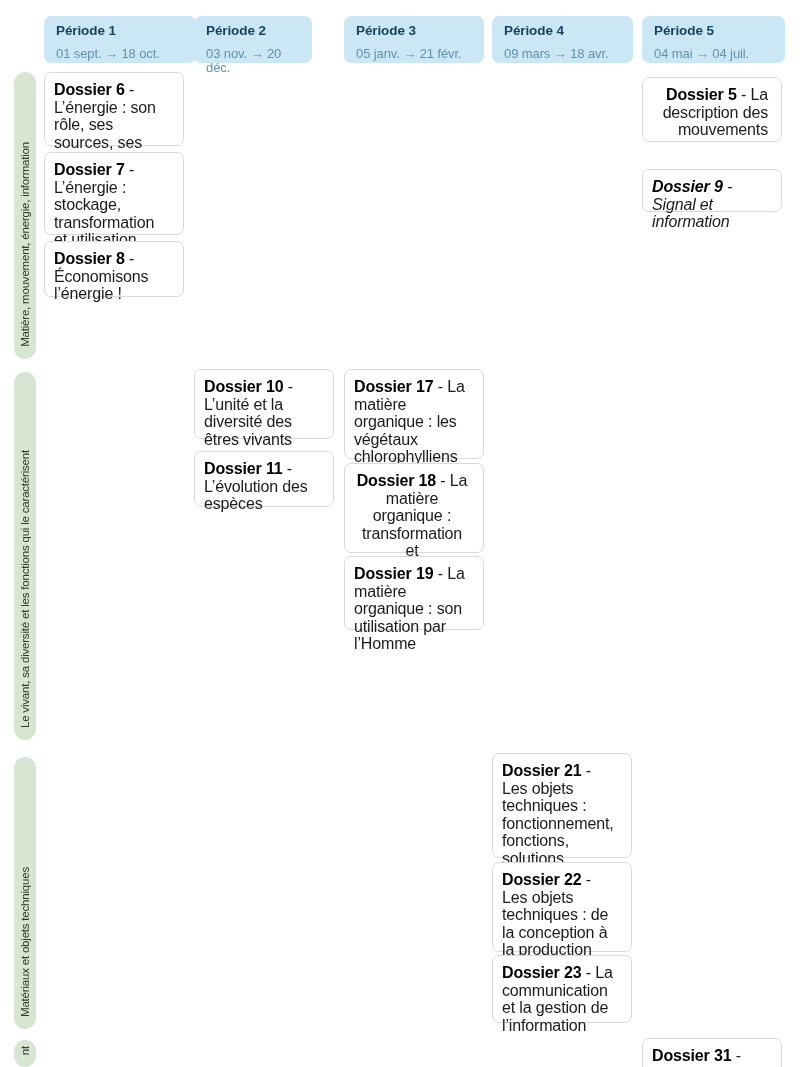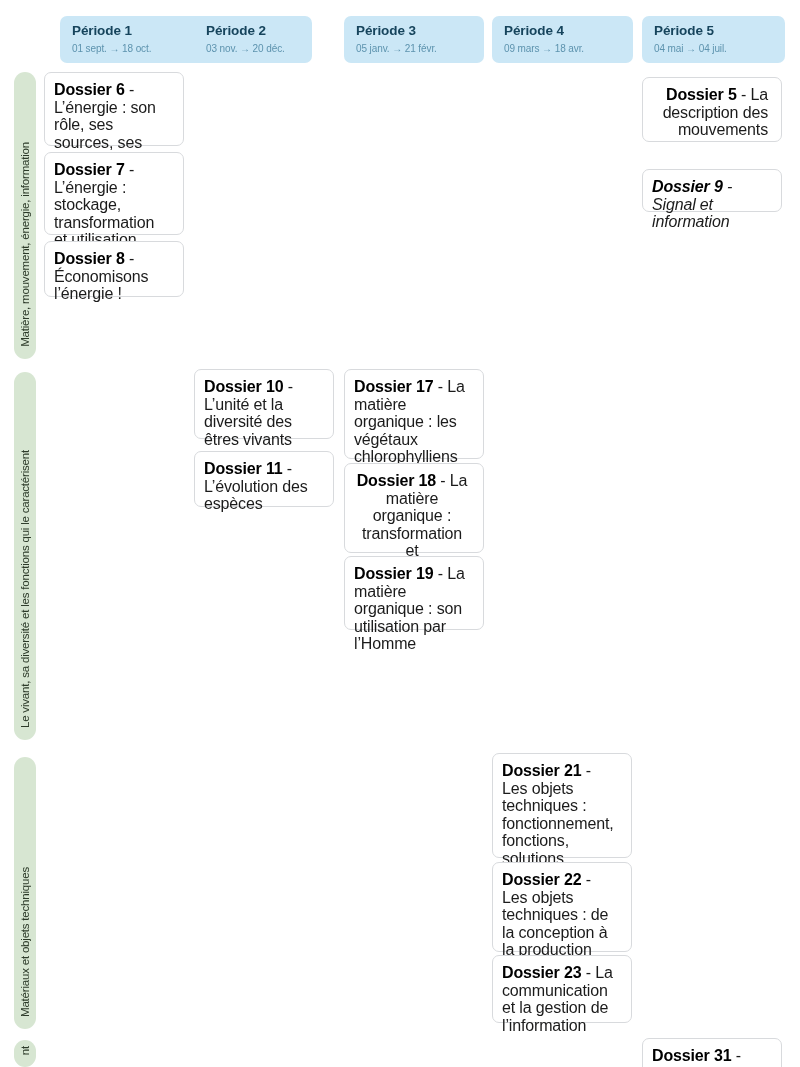--- a/index.html
+++ b/index.html
@@ -30,24 +30,24 @@
     padding: 7px 12px 0 12px;
   }
   .period-title {
     font-size: 13.5px;
     font-weight: bold;
     color: #16445c;
     line-height: 16px;
     letter-spacing: -0.1px;
   }
   .period-range {
-    font-size: 10px;
+    font-size: 13px;
     color: #5d93ae;
     line-height: 14px;
-    margin-top: 3px;
+    margin-top: 8px;
     letter-spacing: -0.1px;
   }
 
   
   .domain-band {
     position: absolute;
     left: 14px;
     width: 22px;
     background: #d7e6d2;
     border-radius: 11px;
@@ -91,21 +91,21 @@
     color: #000000;
   }
   .card .dash { color: #1b1b1b; }
 </style>
 </head>
 <body>
 
 <div id="planner">
 
   <div id="period-headers">
-      <div class="period-header" style="left: 60px; width: 152px;">
+      <div class="period-header" style="left: 44px; width: 152px;">
         <div class="period-title">Période 1</div>
         <div class="period-range">01 sept. → 18 oct.</div>
       </div>
       <div class="period-header" style="left: 194px; width: 118px;">
         <div class="period-title">Période 2</div>
         <div class="period-range">03 nov. → 20 déc.</div>
       </div>
       <div class="period-header" style="left: 344px; width: 140px;">
         <div class="period-title">Période 3</div>
         <div class="period-range">05 janv. → 21 févr.</div>

